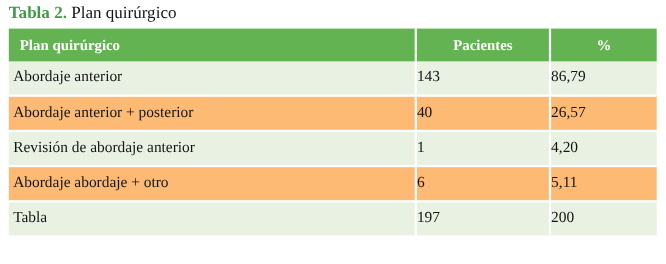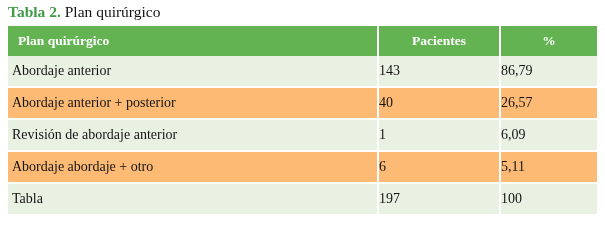--- a/index.html
+++ b/index.html
@@ -133,29 +133,29 @@
           <td class="t-num">86,79</td>
         </tr>
         <tr class="row-even">
           <td class="t-name">Abordaje anterior + posterior</td>
           <td class="t-num">40</td>
           <td class="t-num">26,57</td>
         </tr>
         <tr class="row-odd">
           <td class="t-name">Revisión de abordaje anterior</td>
           <td class="t-num">1</td>
-          <td class="t-num">6,09</td>
+          <td class="t-num">4,20</td>
         </tr>
         <tr class="row-even">
           <td class="t-name">Abordaje abordaje + otro</td>
           <td class="t-num">6</td>
           <td class="t-num">5,11</td>
         </tr>
         <tr class="row-odd">
           <td class="t-name">Tabla</td>
           <td class="t-num">197</td>
-          <td class="t-num">100</td>
+          <td class="t-num">200</td>
         </tr>
       </tbody>
     </table>
   </div>
 
 </div>
 
 </body></html>

